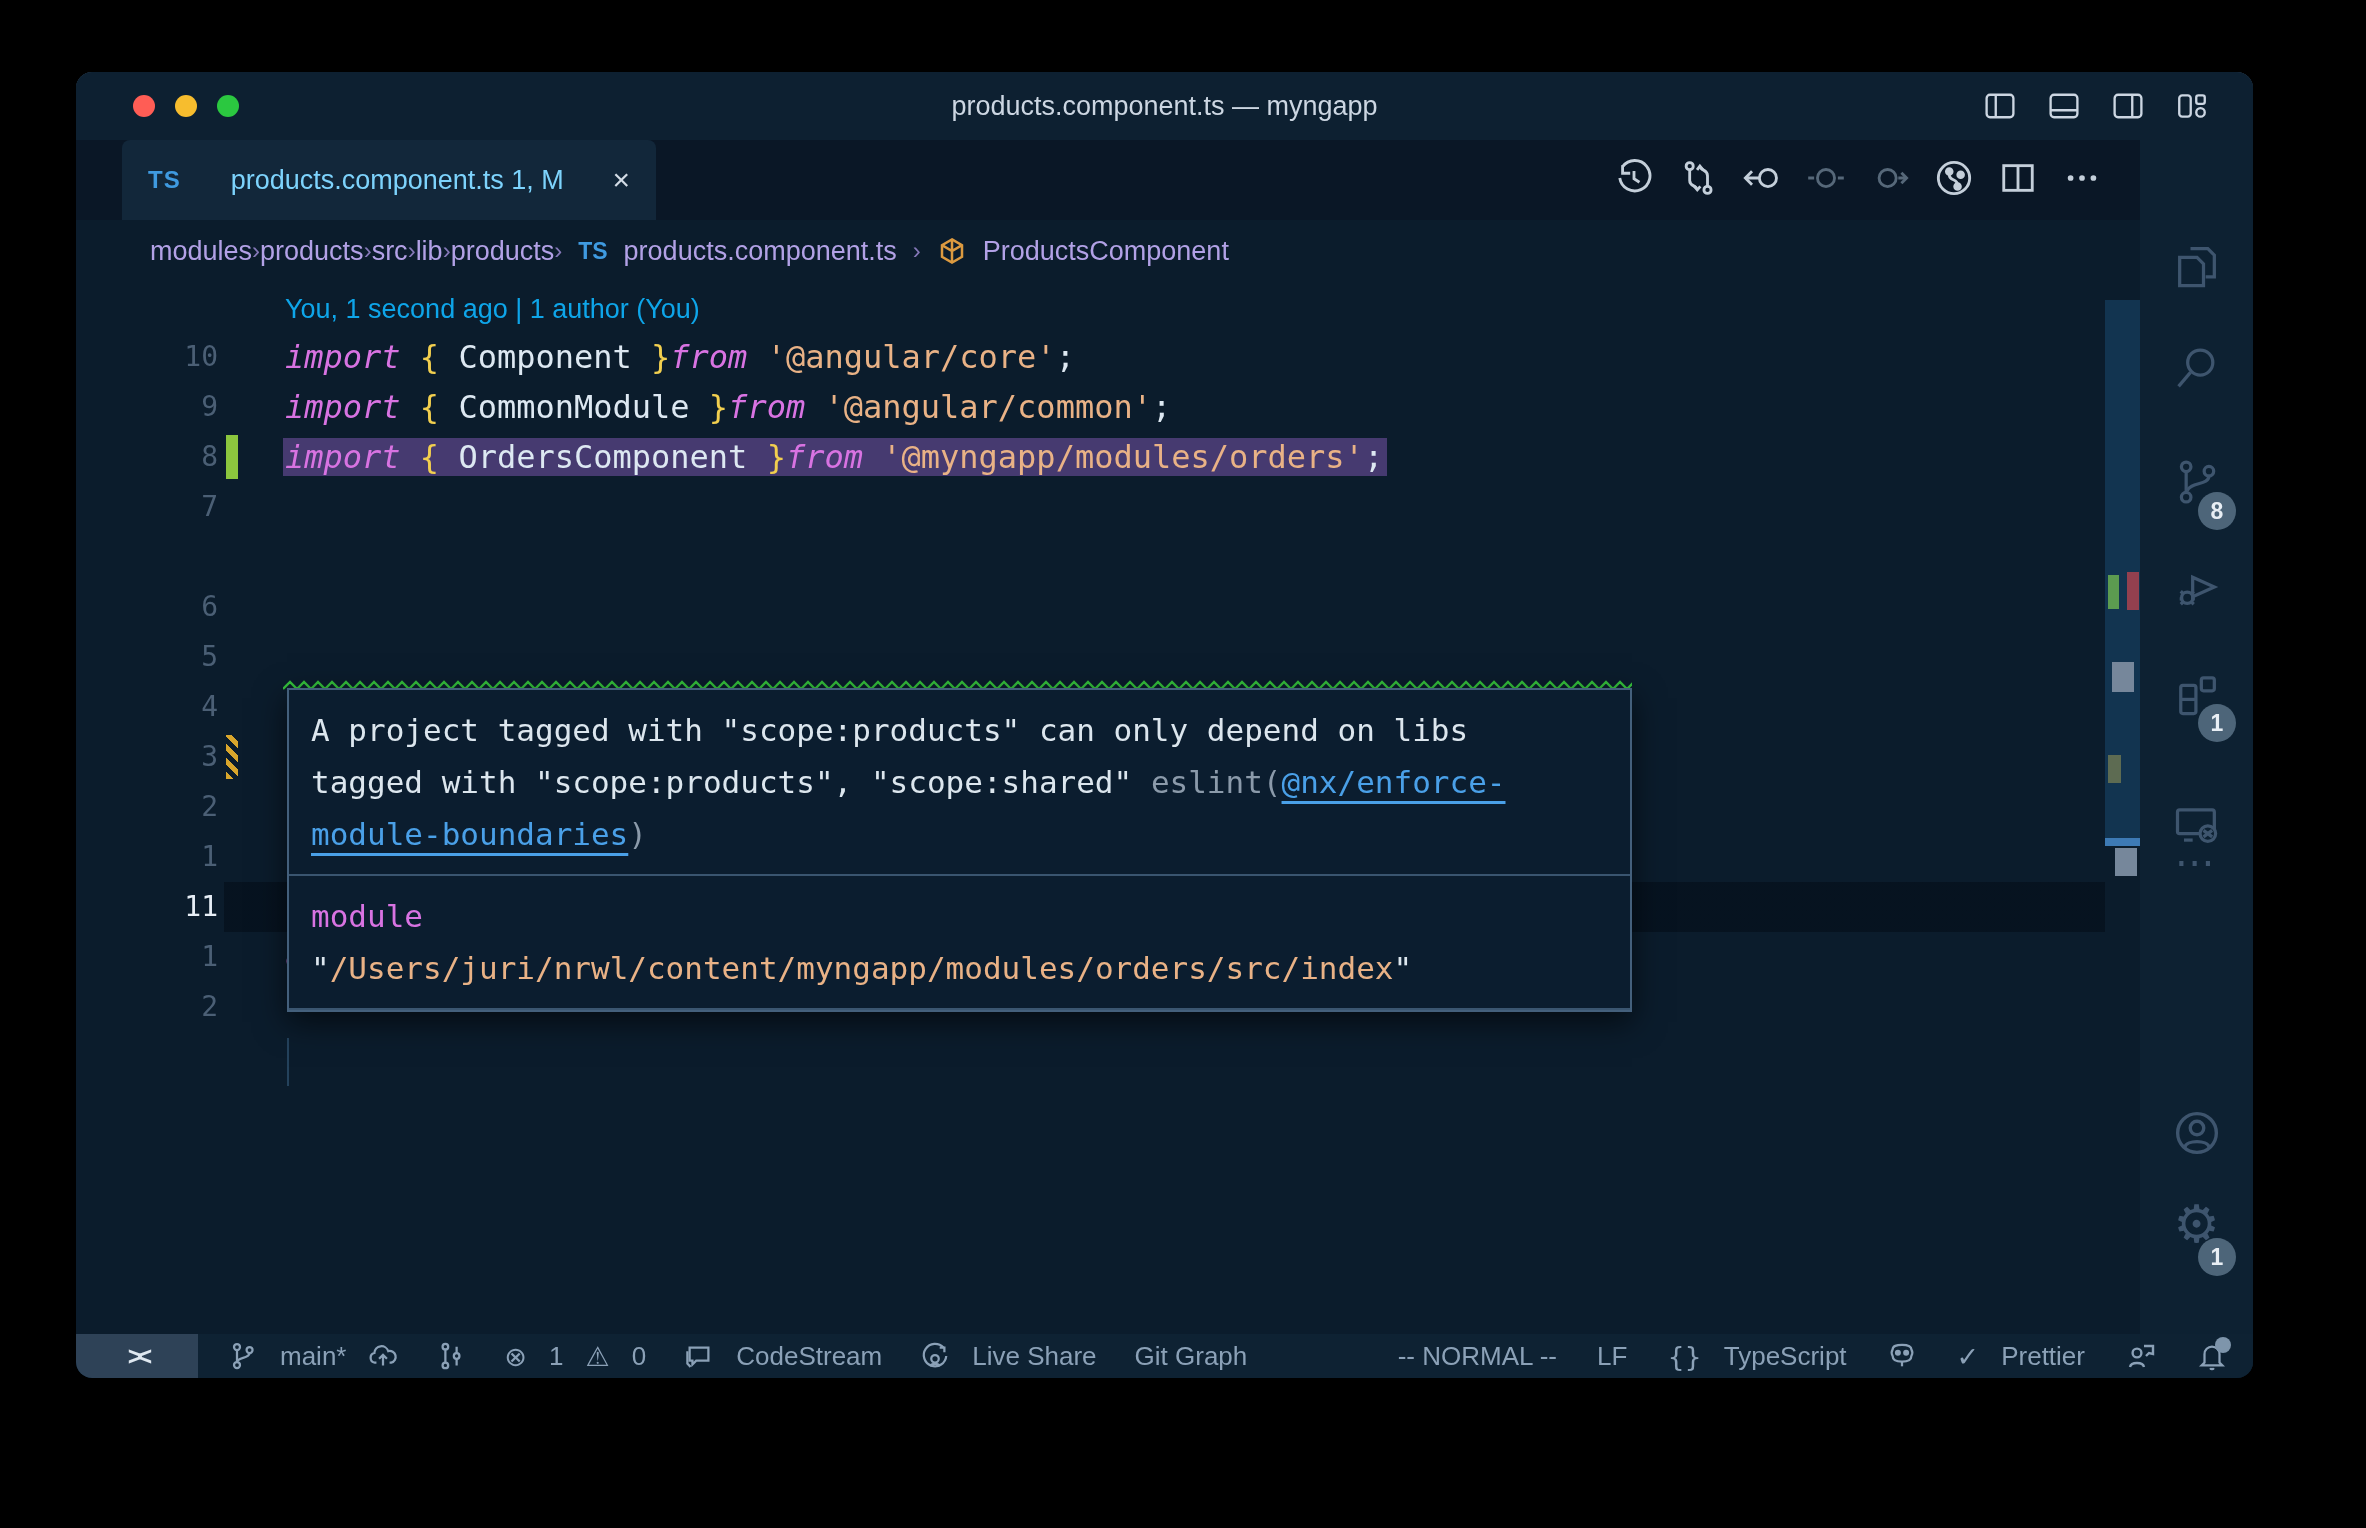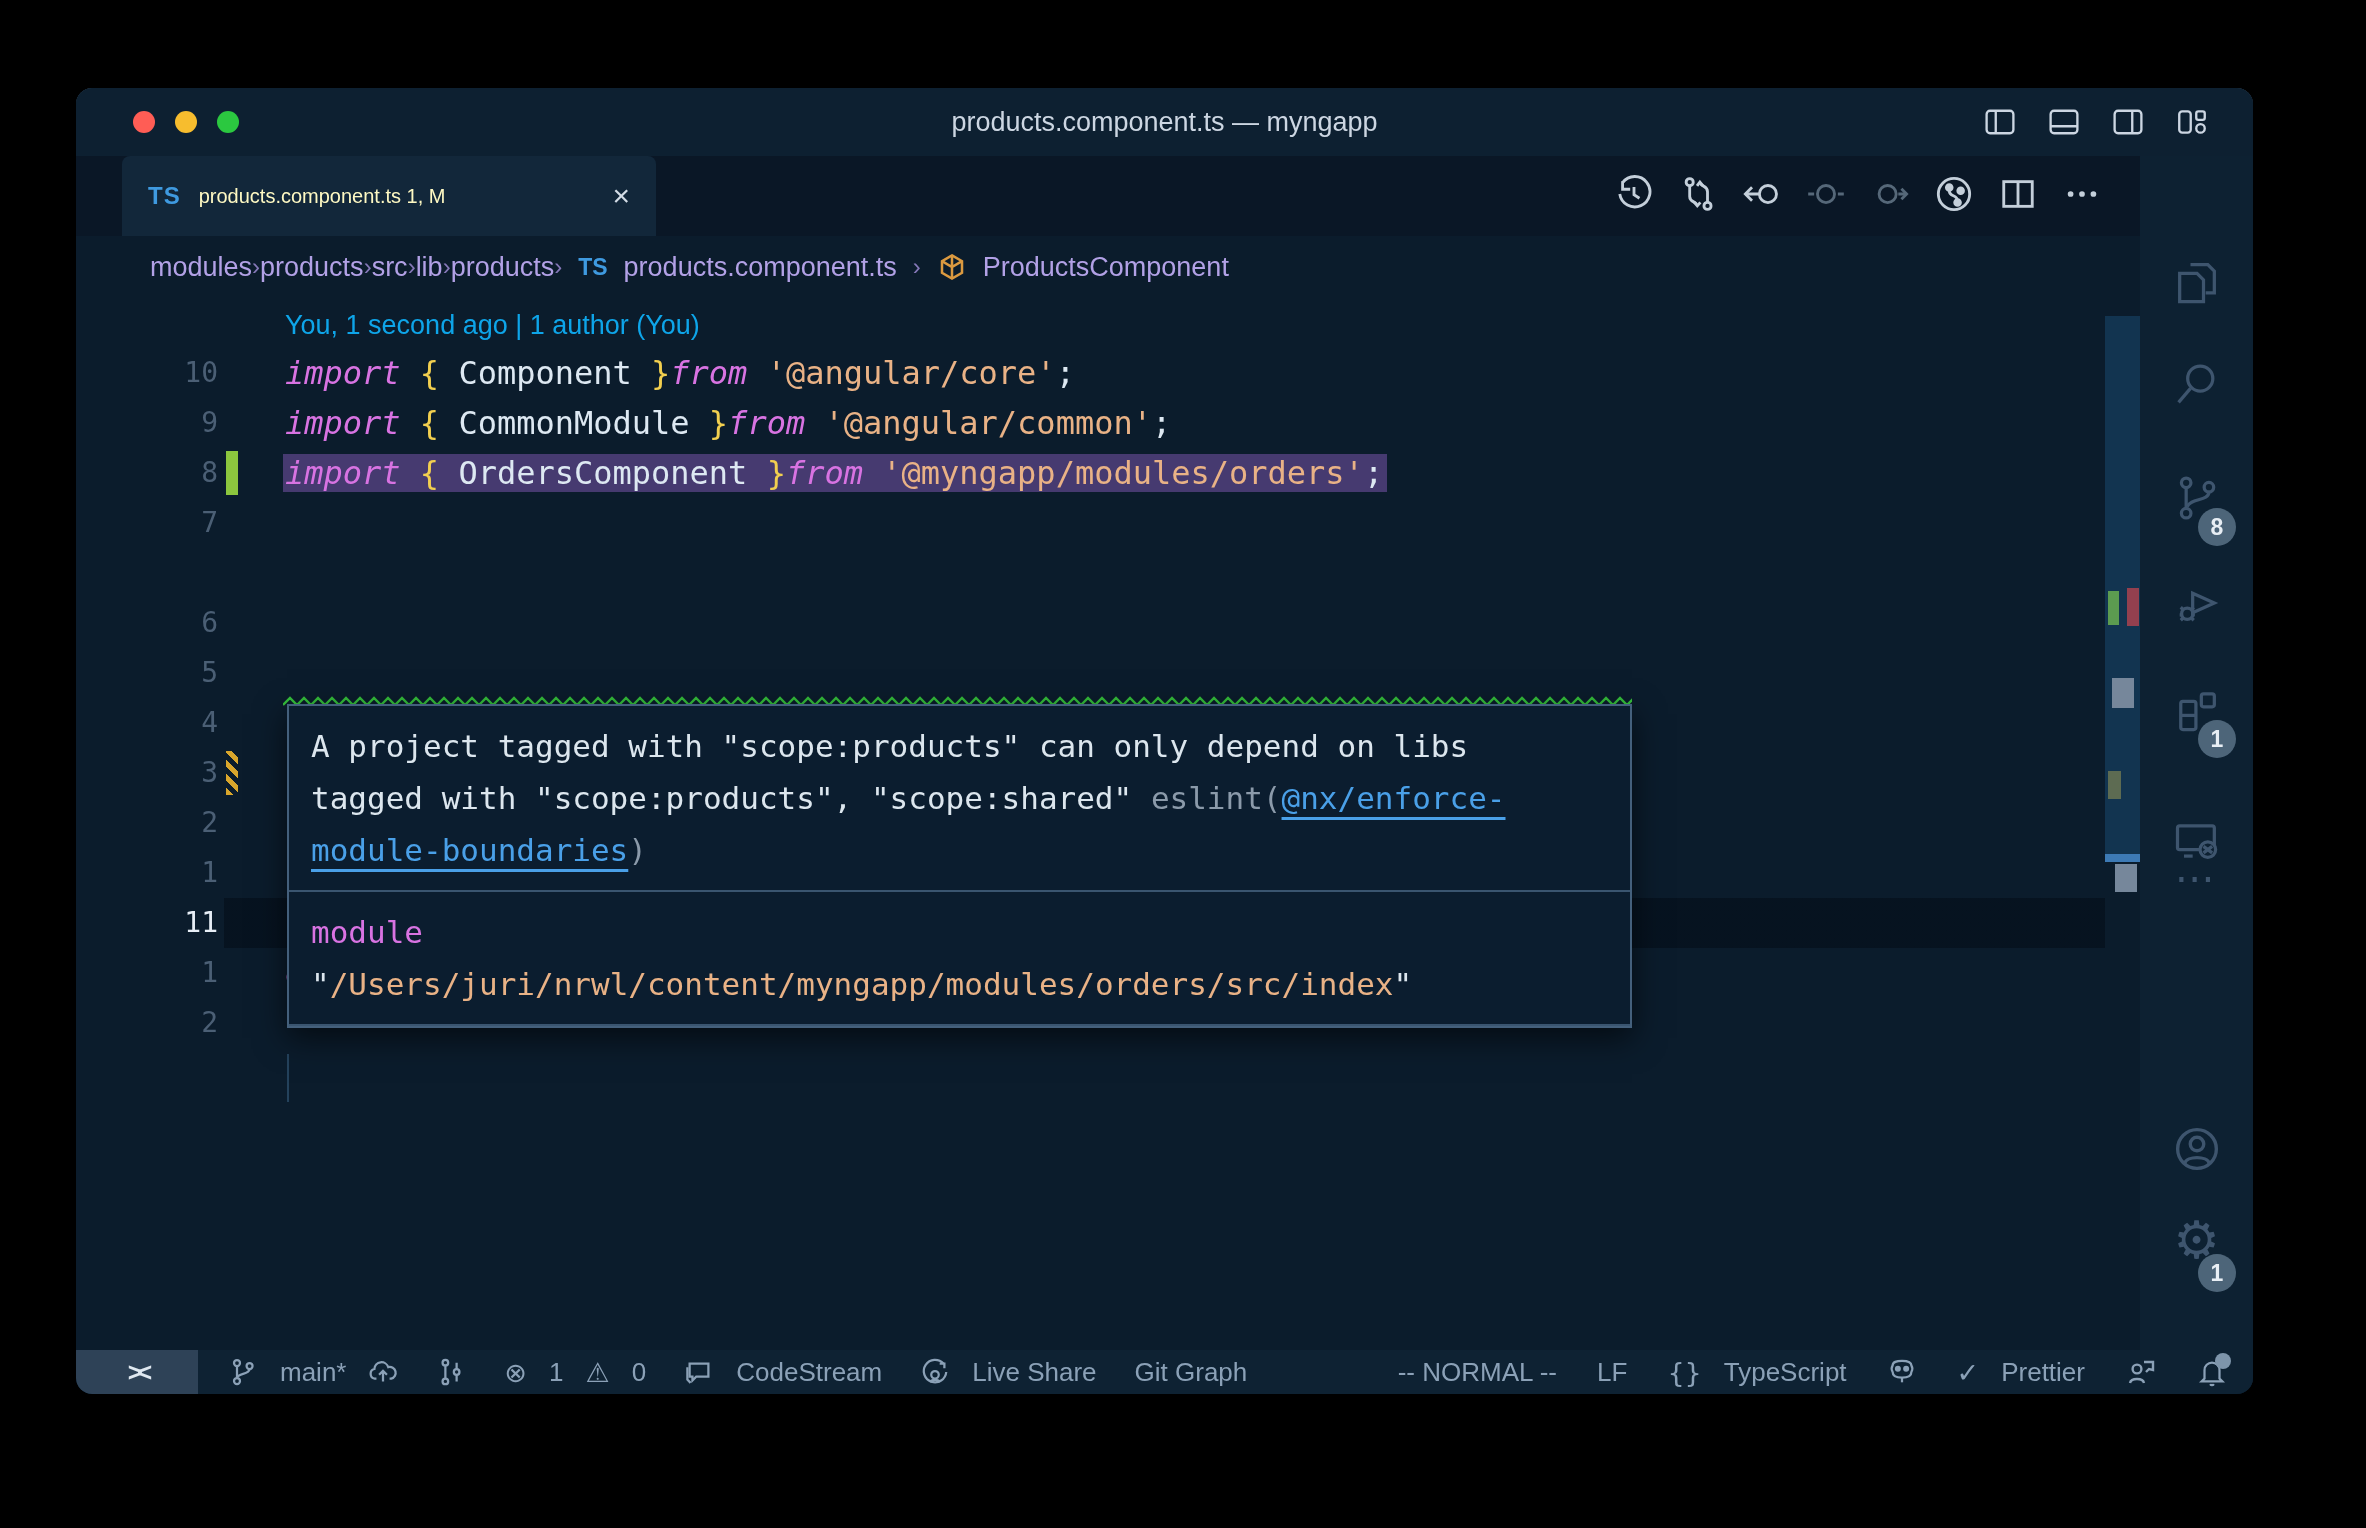--- a/index.html
+++ b/index.html
@@ -1,33 +1,33 @@
 <!DOCTYPE html>
 <html><head>
 <meta charset="utf-8">
 <style>
   html,body{margin:0;padding:0;background:#000;}
   .stage{position:relative;width:2366px;height:1528px;background:#000;overflow:hidden;
          font-family:"Liberation Sans","DejaVu Sans",sans-serif;}
-  .window{position:absolute;left:76px;top:88px;width:2177px;height:1306px;background:#0b1c2c;
+  .window{position:absolute;left:76px;top:72px;width:2177px;height:1306px;background:#0b1c2c;
           border-radius:16px;overflow:hidden;box-shadow:inset 0 1px 0 rgba(160,180,200,.35),0 20px 60px rgba(0,0,0,.8);}
   
   .titlebar{position:absolute;left:0;top:0;width:100%;height:68px;background:#0d2031;}
   .tl{position:absolute;top:23px;width:22px;height:22px;border-radius:50%;}
   .tl.red{left:57px;background:#ff5d55}.tl.yel{left:99px;background:#f7bd2e}.tl.grn{left:141px;background:#2bc840}
   .win-title{position:absolute;left:0;right:0;top:0;height:68px;line-height:68px;text-align:center;
              color:#ccd6e2;font-size:27px;}
   .layout-icons{position:absolute;right:44px;top:0;height:68px;display:flex;align-items:center;gap:30px;color:#ccd6e2;}
   .layout-icons svg{display:block}
   
   .tabstrip{position:absolute;left:0;top:68px;width:2064px;height:80px;background:#0a1726;}
   .tab{position:absolute;left:46px;top:0;width:534px;height:80px;background:#12273a;border-radius:8px 8px 0 0;
        display:flex;align-items:center;padding:0 26px;box-sizing:border-box;gap:18px;}
   .ts-badge{color:#3f9ae0;font-weight:bold;font-size:24px;letter-spacing:1px;}
-  .tab-label{color:#fef9c3;font-size:20px;white-space:nowrap;}
+  .tab-label{color:#7dd3fc;font-size:27px;white-space:nowrap;margin-left:32px;}
   .tab-close{color:#d3dce6;font-size:30px;margin-left:auto;}
   .ed-toolbar{position:absolute;right:152px;top:68px;height:80px;display:flex;align-items:center;gap:26px;color:#c4cfda;}
   .ed-toolbar .dim{color:#566879;}
   
   .breadcrumb{position:absolute;left:0;top:148px;width:2064px;height:62px;background:#0b1c2c;
               display:flex;align-items:center;padding-left:74px;gap:16px;font-size:27px;color:#b2a1e6;}
   .crumb-sep{color:#8578b8;font-size:24px;}
   .crumb-ts{color:#3f9ae0;font-weight:bold;font-size:23px;}
   
   .editor{position:absolute;left:0;top:210px;width:2064px;height:1052px;background:#0b1c2c;}

